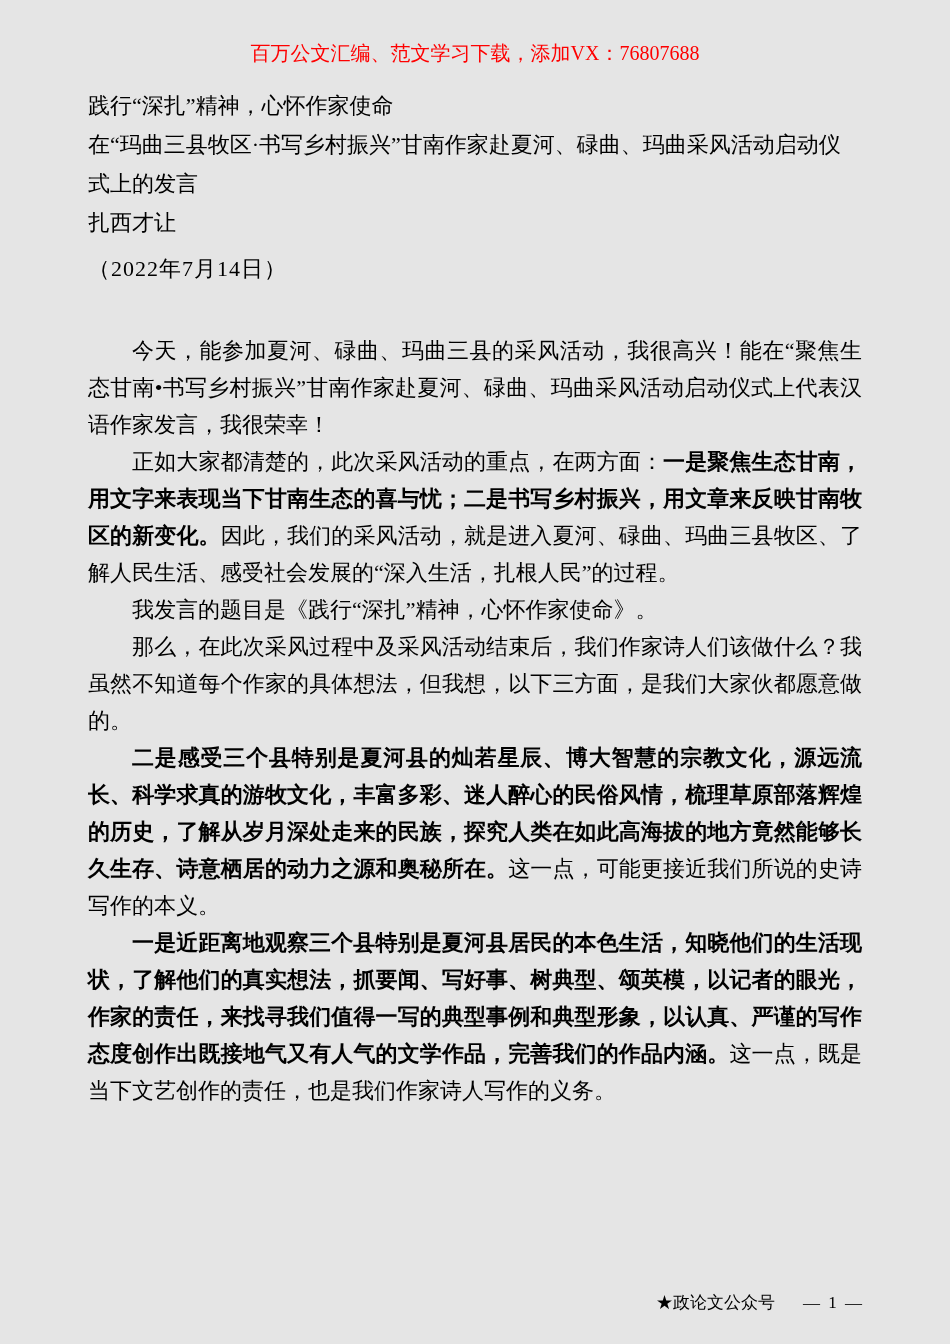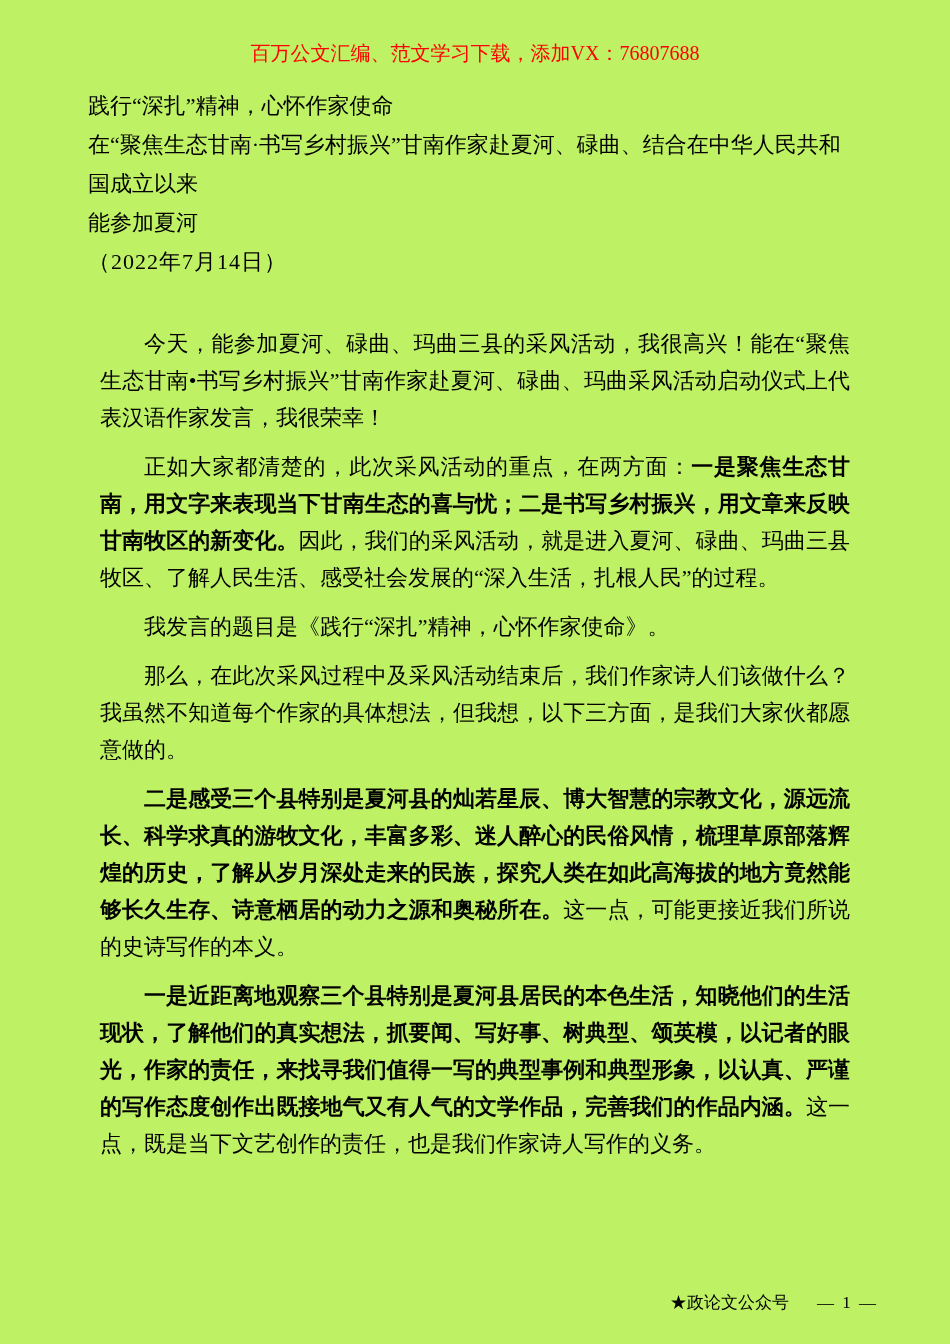--- a/index.html
+++ b/index.html
@@ -6,73 +6,73 @@
   html, body { background: #ffffff; }
   body {
     width: 950px;
     font-family: "Liberation Serif", "DejaVu Serif", serif;
     color: #000000;
   }
   .page {
     position: relative;
     width: 950px;
     height: 1344px;
-    background: #bef264;
+    background: #e5e5e5;
     padding: 38px 88px 0 88px;
     overflow: hidden;
   }
   .red-notice {
     text-align: center;
     color: #fe0000;
     font-size: 20px;
     line-height: 30px;
     margin-bottom: 18px;
   }
   .title-block {
     text-align: left;
     font-size: 22px;
     line-height: 39px;
   }
   .title-line { margin-bottom: 0; }
   .subtitle { max-width: 790px; margin: 0 auto; }
   .author-line { margin-top: 0; }
-  .date-line { letter-spacing: 1px; }
+  .date-line { letter-spacing: 1px; margin-top: 7px; }
   .body-text {
     margin-top: 44px;
     font-size: 22px;
     line-height: 37px;
     text-align: justify;
     text-justify: inter-ideograph;
   }
   .body-text p.para {
     text-indent: 2em;
-    margin: 12px;
+    margin: 0;
   }
   .body-text .bold { font-weight: bold; }
   .footer {
     position: absolute;
-    right: 72px;
+    right: 86px;
     bottom: 30px;
     font-size: 17px;
     color: #000000;
   }
   .footer .brand { margin-right: 28px; }
   .footer .pageno { letter-spacing: 2px; }
 </style>
 </head>
 <body>
 
 <div class="page">
 
   <div class="red-notice">百万公文汇编、范文学习下载，添加VX：76807688</div>
 
   <div class="title-block">
     <div class="title-line">践行“深扎”精神，心怀作家使命</div>
-    <div class="subtitle">在“聚焦生态甘南·书写乡村振兴”甘南作家赴夏河、碌曲、结合在中华人民共和国成立以来</div>
-    <div class="author-line">能参加夏河</div>
+    <div class="subtitle">在“玛曲三县牧区·书写乡村振兴”甘南作家赴夏河、碌曲、玛曲采风活动启动仪式上的发言</div>
+    <div class="author-line">扎西才让</div>
     <div class="date-line">（2022年7月14日）</div>
   </div>
 
   <div class="body-text">
       <p class="para"><span>今天，能参加夏河、碌曲、玛曲三县的采风活动，我很高兴！能在“聚焦生态甘南•书写乡村振兴”甘南作家赴夏河、碌曲、玛曲采风活动启动仪式上代表汉语作家发言，我很荣幸！</span></p>
       <p class="para"><span>正如大家都清楚的，此次采风活动的重点，在两方面：</span><span class="bold">一是聚焦生态甘南，用文字来表现当下甘南生态的喜与忧；二是书写乡村振兴，用文章来反映甘南牧区的新变化。</span><span>因此，我们的采风活动，就是进入夏河、碌曲、玛曲三县牧区、了解人民生活、感受社会发展的“深入生活，扎根人民”的过程。</span></p>
       <p class="para"><span>我发言的题目是《践行“深扎”精神，心怀作家使命》。</span></p>
       <p class="para"><span>那么，在此次采风过程中及采风活动结束后，我们作家诗人们该做什么？我虽然不知道每个作家的具体想法，但我想，以下三方面，是我们大家伙都愿意做的。</span></p>
       <p class="para"><span class="bold">二是感受三个县特别是夏河县的灿若星辰、博大智慧的宗教文化，源远流长、科学求真的游牧文化，丰富多彩、迷人醉心的民俗风情，梳理草原部落辉煌的历史，了解从岁月深处走来的民族，探究人类在如此高海拔的地方竟然能够长久生存、诗意栖居的动力之源和奥秘所在。</span><span>这一点，可能更接近我们所说的史诗写作的本义。</span></p>
       <p class="para"><span class="bold">一是近距离地观察三个县特别是夏河县居民的本色生活，知晓他们的生活现状，了解他们的真实想法，抓要闻、写好事、树典型、颂英模，以记者的眼光，作家的责任，来找寻我们值得一写的典型事例和典型形象，以认真、严谨的写作态度创作出既接地气又有人气的文学作品，完善我们的作品内涵。</span><span>这一点，既是当下文艺创作的责任，也是我们作家诗人写作的义务。</span></p>

